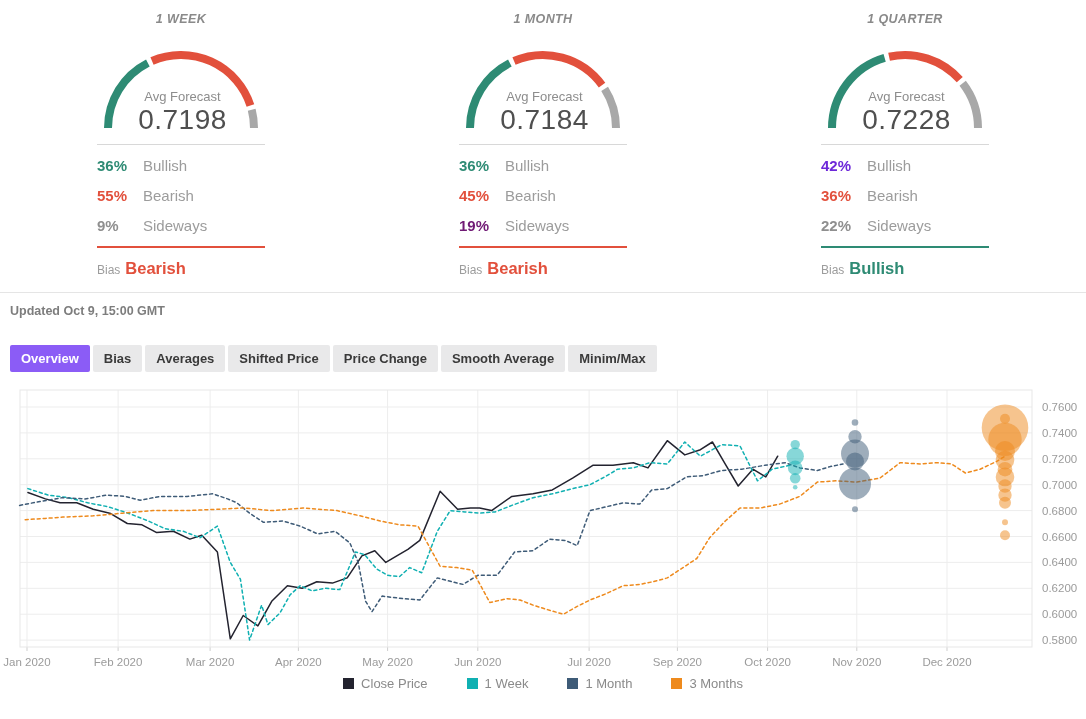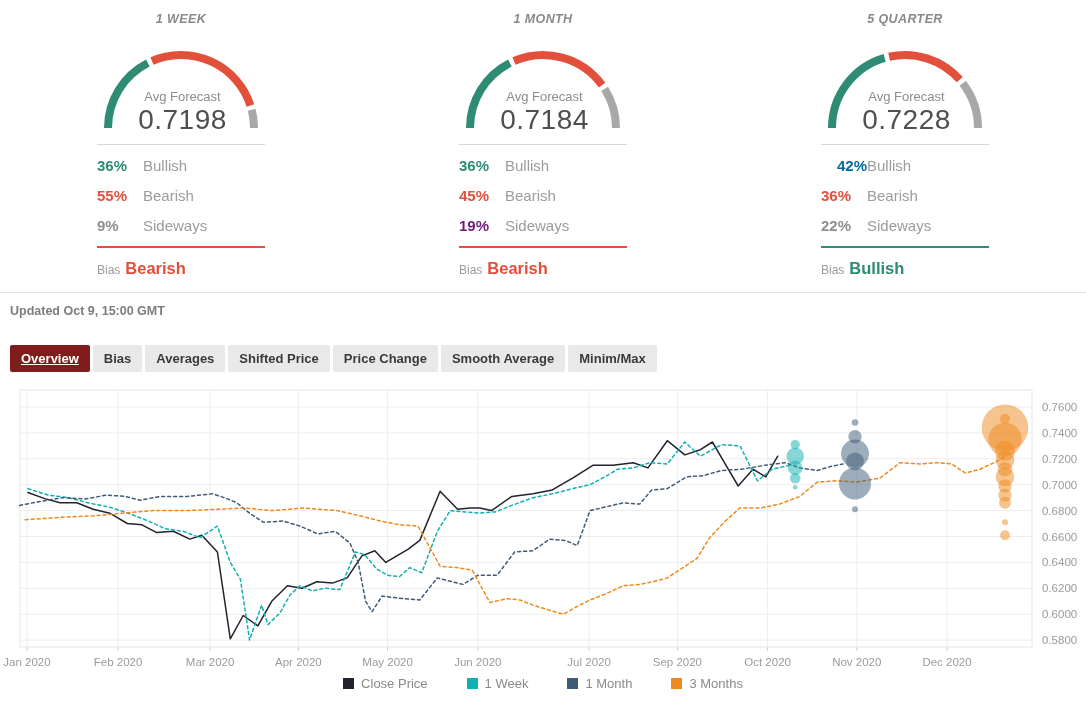--- a/index.html
+++ b/index.html
@@ -20,21 +20,21 @@
   .stat-row { display:flex; align-items:center; height:30px; font-size:15px; }
   .stat-pct { width:46px; font-weight:bold; }
   .stat-label { color:#9c9c9c; }
   .bias-row { width:168px; margin-top:11px; font-size:12px; color:#9c9c9c; display:flex; align-items:baseline; }
   .bias-value { font-size:16.5px; font-weight:bold; margin-left:5px; }
   
   .divider { height:1px; background:#e5e5e5; margin-top:14px; }
   .updated { padding:11px 0 0 10px; font-size:12.5px; color:#7d7d7d;font-weight:bold; }
   .tabs { margin:27px 0 0 10px; display:flex; gap:3px; }
   .tab { font-family:"Liberation Sans",sans-serif; font-size:13px; font-weight:bold; padding:6px 11px; background:#e9e9ea; color:#3a3a3a; border:0; border-radius:2px; cursor:pointer; white-space:nowrap; }
-  .tab.active { background:#7f1d1d; color:#fff;text-decoration:underline; }
+  .tab.active { background:#8b5cf6; color:#fff; }
   
   #chart-svg { display:block; margin-top:10px; }
   .legend { display:flex; justify-content:center; gap:39px; margin-top:-8px; }
   .legend-item { display:flex; align-items:center; font-size:13px; color:#8a8a8a; }
   .legend-swatch { width:11px; height:11px; margin-right:7px; display:inline-block; }
 </style>
 </head>
 <body>
 
 <div class="panels">
@@ -96,35 +96,35 @@
           <span class="stat-pct" style="color: #701a75;">19%</span>
           <span class="stat-label">Sideways</span>
         </div>
       </div>
     <div class="bias-row">
       <span class="bias-label">Bias</span>
       <span class="bias-value" style="color: rgb(226, 80, 60);">Bearish</span>
     </div>
   </section>
   <section class="panel">
-    <div class="panel-title">5 QUARTER</div>
+    <div class="panel-title">1 QUARTER</div>
     <div class="gauge-wrap">
       <svg class="gauge-svg" width="170" height="98" viewBox="0 0 170 98">
           <path d="M 12.00 94.00 A 73 73 0 0 1 64.63 23.90" fill="none" stroke="#2e8b74" stroke-width="8"></path>
           <path d="M 69.08 22.76 A 73 73 0 0 1 139.76 45.72" fill="none" stroke="#e2503c" stroke-width="8"></path>
           <path d="M 142.68 49.26 A 73 73 0 0 1 158.00 94.00" fill="none" stroke="#a8a8a8" stroke-width="8"></path>
         </svg>
       <div class="avg">
         <div class="avg-label">Avg Forecast</div>
         <div class="avg-value">0.7228</div>
       </div>
     </div>
     <div class="stats" style="border-bottom-color: rgb(46, 139, 116);">
         <div class="stat-row">
-          <span class="stat-pct" style="color: #0369a1; text-align: right;">42%</span>
+          <span class="stat-pct" style="color: #6d28d9;">42%</span>
           <span class="stat-label">Bullish</span>
         </div>
         <div class="stat-row">
           <span class="stat-pct" style="color: rgb(226, 80, 60);">36%</span>
           <span class="stat-label">Bearish</span>
         </div>
         <div class="stat-row">
           <span class="stat-pct" style="color: rgb(143, 143, 143);">22%</span>
           <span class="stat-label">Sideways</span>
         </div>

